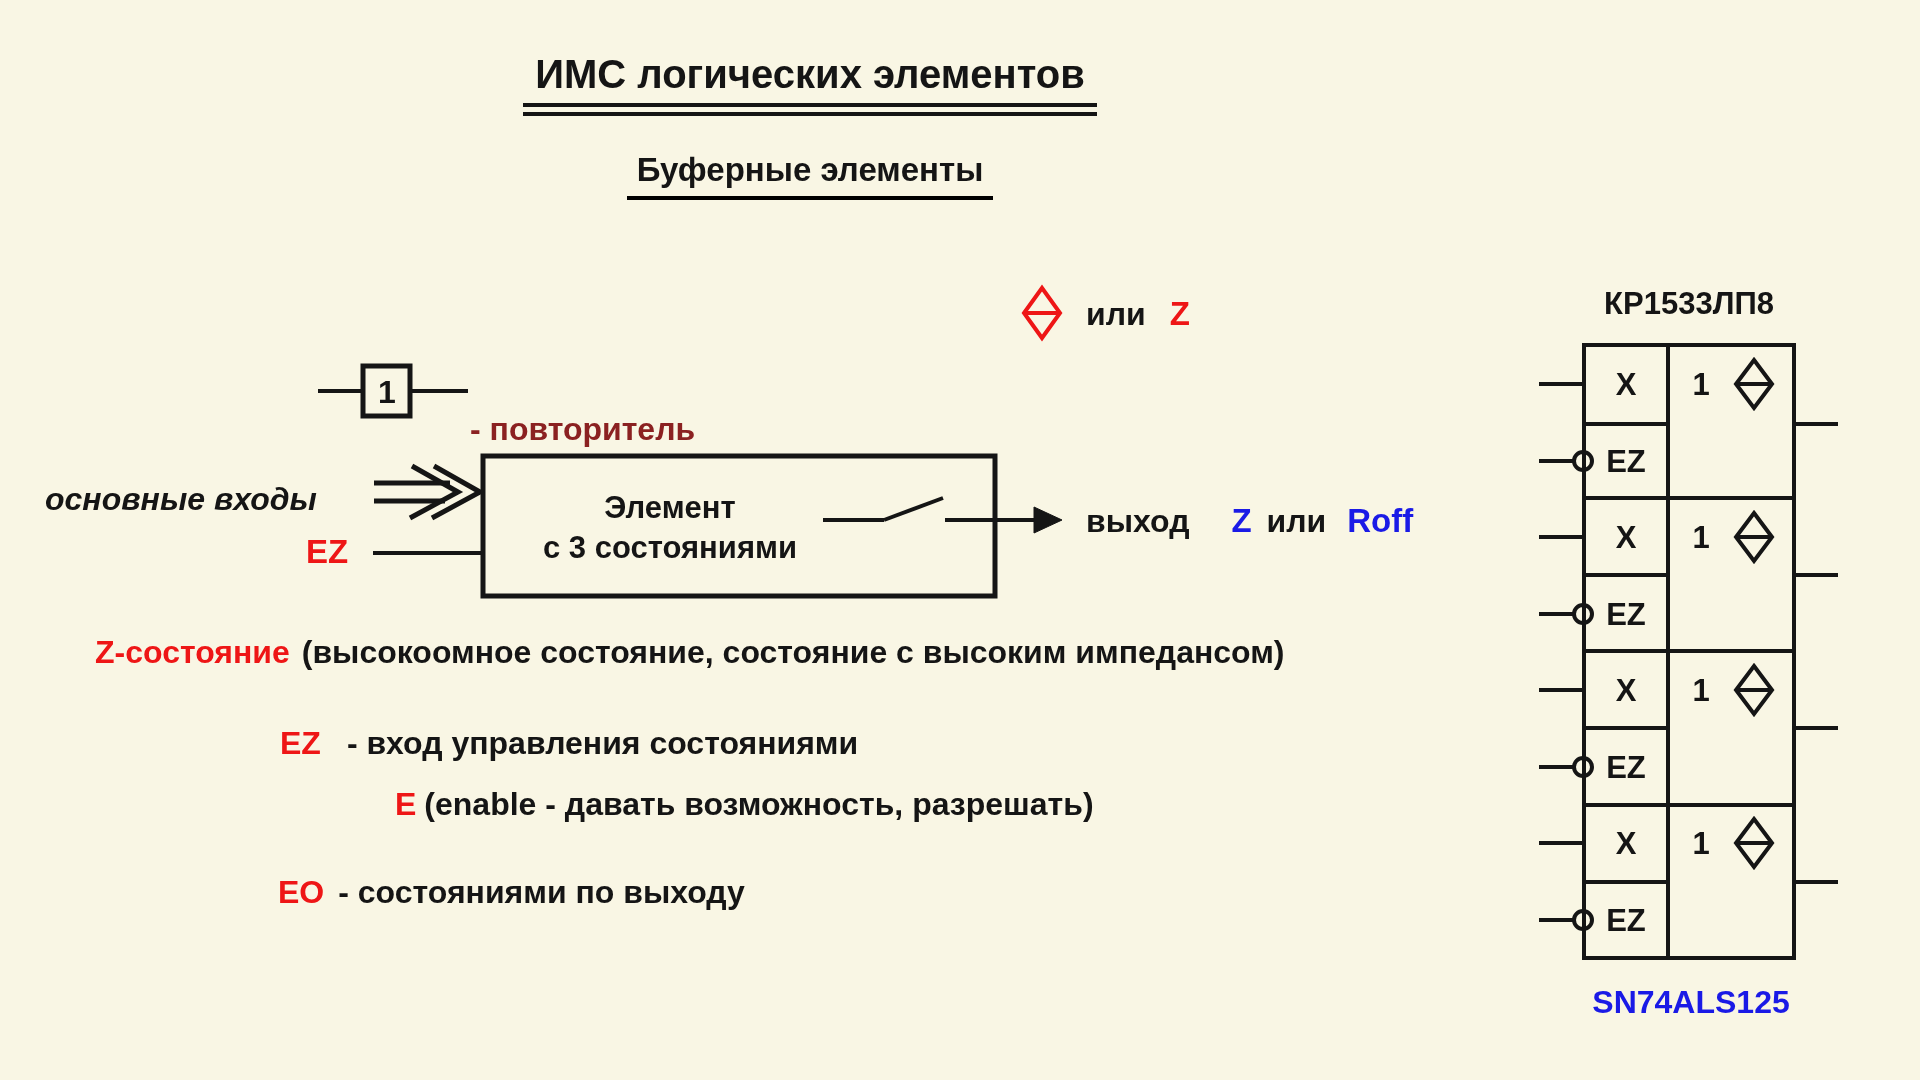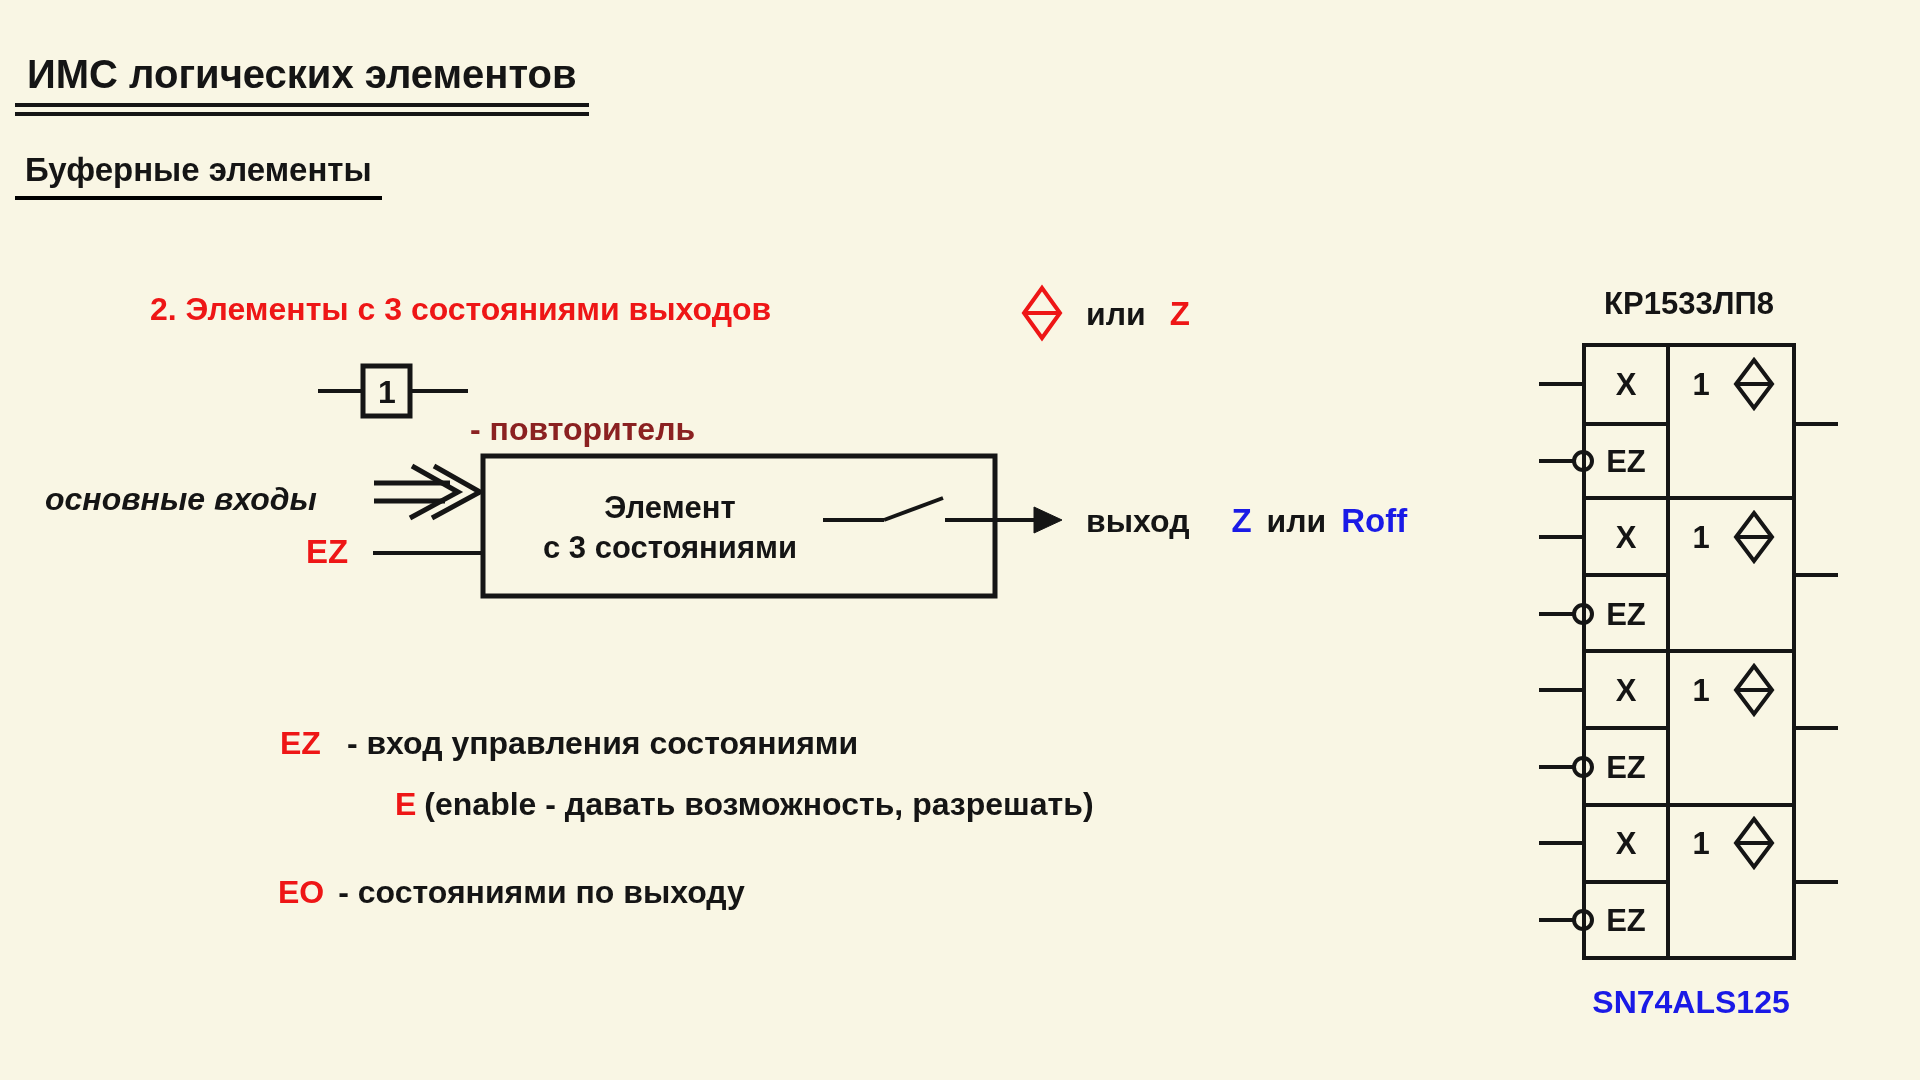--- a/index.html
+++ b/index.html
@@ -7,21 +7,21 @@
     position:relative;
     width:1920px;height:1080px;
     background:#f9f6e4;
     font-family:"Liberation Sans", sans-serif;
     overflow:hidden;
   }
   .t{position:absolute;font-weight:bold;white-space:nowrap;color:#151515;line-height:1.1;}
   .red{color:#ee1616;}
   .darkred{color:#8b2121;margin-top:36px;}
   .blue{color:#1a1ae6;}
-  .center-wrap{position:absolute;left:15px;width:1604px;text-align:left;}
+  .center-wrap{position:absolute;left:8px;width:1604px;text-align:center;}
   .title-text{
     display:inline-block;font-weight:bold;font-size:40px;color:#151515;
     border-bottom:13px double #151515;padding:0 12px 6px 12px;
   }
   .subtitle-text{
     display:inline-block;font-weight:bold;font-size:33px;color:#151515;
     border-bottom:4px solid #000000;padding:0 10px 7px 10px;
   }
   .cc{position:absolute;transform:translate(-50%,-50%);font-weight:bold;font-size:31px;color:#151515;white-space:nowrap;}
   svg{position:absolute;left:0;top:0;pointer-events:none;}
@@ -118,41 +118,43 @@
   </svg>
 
   <div class="center-wrap" style="top:52px;">
     <span class="title-text">ИМС логических элементов</span>
   </div>
 
   <div class="center-wrap" style="top:151px;">
     <span class="subtitle-text">Буферные элементы</span>
   </div>
 
-  <div class="t red" style="left:150px;top:292px;font-size:32px;">2. Элементы с 3 состояниями выходов</div>
 
   <div class="t row" style="left:1086px;top:296px;font-size:32px;">
     <span>или</span><span class="red" style="margin-left:24px;font-size:33px;">Z</span>
   </div>
 
   <span class="cc" style="left:387px;top:392px;font-size:32px;">1</span>
   <div class="t darkred" style="left:470px;top:376px;font-size:32px;">- повторитель</div>
 
   <div class="t" style="left:45px;top:482px;font-size:32px;font-style:italic;">основные входы</div>
   <div class="t red" style="left:306px;top:534px;font-size:33px;">EZ</div>
 
   <div class="t" style="left:505px;top:488px;width:330px;text-align:center;font-size:31px;line-height:40px;white-space:nowrap;">
     <div>Элемент</div>
     <div>с 3 состояниями</div>
   </div>
 
   <div class="t row" style="left:1086px;top:503px;font-size:32px;">
-    <span>выход</span><span class="blue" style="margin-left:42px;font-size:33px;">Z</span><span style="margin-left:15px;">или</span><span class="blue" style="margin-left:15px;font-size:33px;">Roff</span>
+    <span>выход</span><span class="blue" style="margin-left:42px;font-size:33px;">Z</span><span style="margin-left:15px;">или</span><span class="blue" style="margin-left:21px;font-size:33px;">Roff</span>
   </div>
 
+  <div class="t row" style="left:95px;top:635px;font-size:32px;">
+    <span class="red">Z-состояние</span><span style="margin-left:12px;">(высокоомное состояние, состояние с высоким импедансом)</span>
+  </div>
 
   <div class="t row" style="left:280px;top:726px;font-size:32px;">
     <span class="red">EZ</span><span style="margin-left:26px;">- вход управления состояниями</span>
   </div>
 
   <div class="t row" style="left:395px;top:787px;font-size:32px;">
     <span class="red">E</span><span style="margin-left:8px;">(enable - давать возможность, разрешать)</span>
   </div>
 
   <div class="t row" style="left:278px;top:875px;font-size:32px;">

